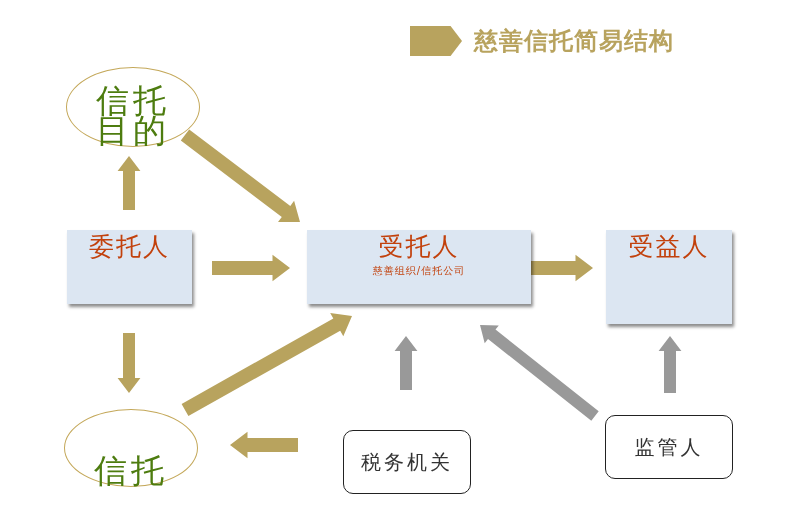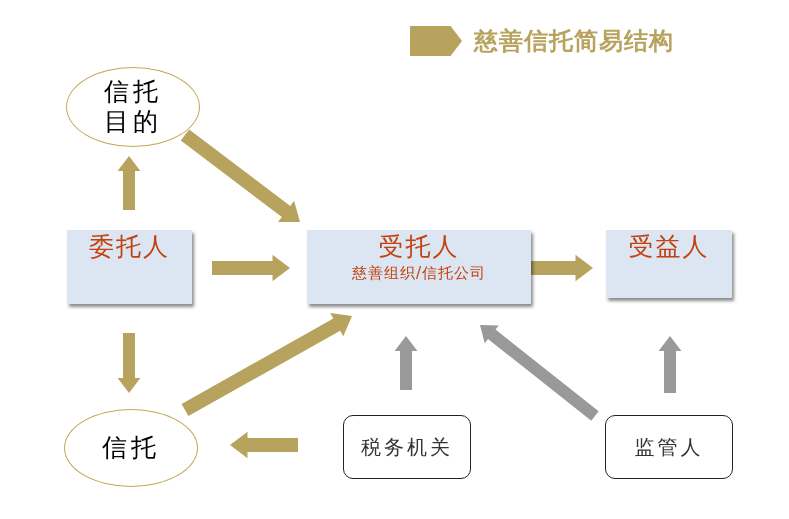--- a/index.html
+++ b/index.html
@@ -6,26 +6,26 @@
   body { width:789px; height:519px; position:relative; overflow:hidden;
          font-family:"DejaVu Sans", "Liberation Sans", sans-serif; }
   #diagram { position:absolute; left:0; top:0; }
   .title-wrap { position:absolute; left:410px; top:25px; height:32px; display:flex; align-items:center; }
   .title-flag { width:52px; height:30px; background:#b8a35e;
                 clip-path: polygon(0 0, 78% 0, 100% 50%, 78% 100%, 0 100%); }
   .title-text { margin-left:12px; font-size:24px; font-weight:bold; color:#b8a35e; letter-spacing:1px; }
   .box { position:absolute; background:#dce6f2; box-shadow:2px 3px 3px rgba(0,0,0,0.45);
          display:flex; flex-direction:column; align-items:center; color:#c2410c; }
   .box .main { font-size:25px; letter-spacing:2px; }
-  .box .sub { font-size:15px; letter-spacing:1px; margin-top:1px; }
+  .box .sub { font-size:10px; letter-spacing:1px; margin-top:1px; }
   .rbox { position:absolute; background:#fff; border:1.3px solid #222; border-radius:10px;
           display:flex; align-items:center; justify-content:center; font-size:20px; color:#333; letter-spacing:3px; }
   .ellipse { position:absolute; border:1.3px solid #c4a85a; border-radius:50%; background:#fff;
-             display:flex; align-items:center; justify-content:center; text-align:center;
-             color:#000000; font-size:25px; line-height:30px; letter-spacing:4px; }
+             display:flex; align-items:flex-end; justify-content:center; text-align:center;
+             color:#4d7c0f; font-size:33px; line-height:30px; letter-spacing:4px; }
 </style>
 </head>
 <body>
 
 <svg id="diagram" width="789" height="519">
   <g id="arrows">
       <polygon points="135.0,210.0 135.0,171.0 140.4,171.0 129.0,156.0 117.6,171.0 123.0,171.0 123.0,210.0" fill="#b8a35e"></polygon>
       <polygon points="180.8,140.6 281.8,217.0 278.0,222.0 300.0,222.0 294.1,200.8 290.3,205.9 189.2,129.4" fill="#b8a35e"></polygon>
       <polygon points="212.0,275.0 272.5,275.0 272.5,281.3 290.0,268.0 272.5,254.7 272.5,261.0 212.0,261.0" fill="#b8a35e"></polygon>
       <polygon points="123.0,333.0 123.0,378.0 117.6,378.0 129.0,393.0 140.4,378.0 135.0,378.0 135.0,333.0" fill="#b8a35e"></polygon>
@@ -52,29 +52,29 @@
 
 <div class="box" style="left:67px;top:230px;width:125px;height:74px;">
   <div class="main">委托人</div>
 </div>
 
 <div class="box" style="left:307px;top:230px;width:224px;height:74px;">
   <div class="main">受托人</div>
   <div class="sub">慈善组织/信托公司</div>
 </div>
 
-<div class="box" style="left:606px;top:230px;width:126px;height:68px;">
+<div class="box" style="left:606px;top:230px;width:126px;height:94px;">
   <div class="main">受益人</div>
 </div>
 
 <div class="ellipse" style="left:64px;top:409px;width:132px;height:76px;">
   <div>
     <div>信托</div>
   </div>
 </div>
 
-<div class="rbox" style="left:343px;top:415px;width:126px;height:62px;">
+<div class="rbox" style="left:343px;top:430px;width:126px;height:62px;">
   <span>税务机关</span>
 </div>
 
 <div class="rbox" style="left:605px;top:415px;width:126px;height:62px;font-family:Liberation Serif, serif;">
   <span>监管人</span>
 </div>
 
 </body></html>

